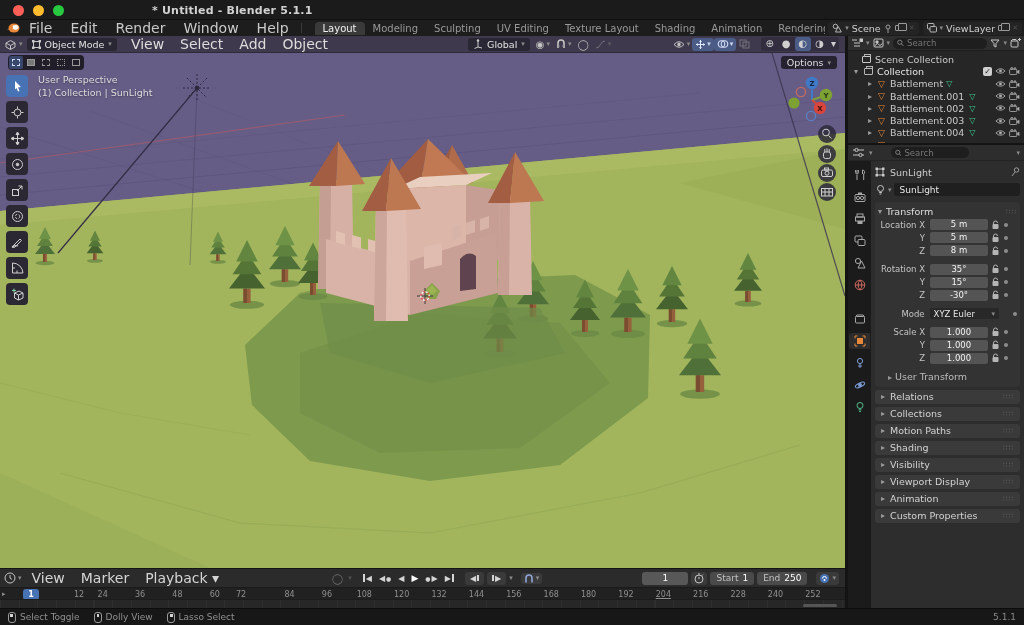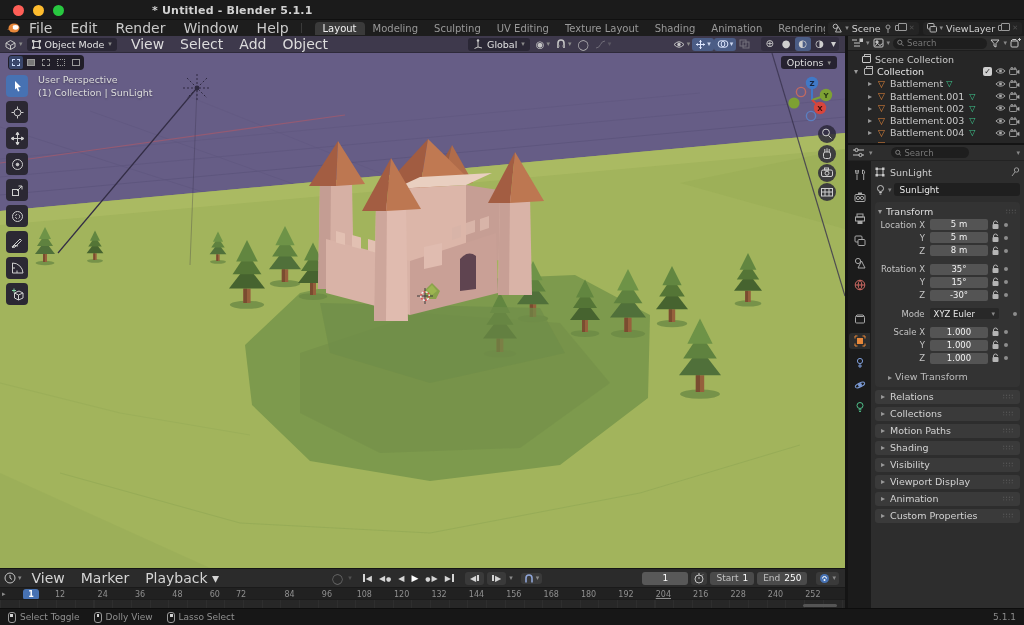--- a/index.html
+++ b/index.html
@@ -991,21 +991,21 @@
     <span class="prop-label">Z</span>
     <span class="prop-field">1.000</span>
     <svg class="icon-lock" width="9" height="10" viewBox="0 0 9 10">
                   <path d="M2.5 4 V3 a2 2 0 0 1 4 0" fill="none" stroke="#b5b5b5"></path>
                   <rect x="1.5" y="4" width="6" height="5" rx="1" fill="#b5b5b5"></rect>
                 </svg>
     <span class="prop-dot"></span>
   </div>
 </div>
           <div class="delta">
-            <span class="chev">▸</span> <span>View Transform</span>
+            <span class="chev">▸</span> <span>User Transform</span>
           </div>
         </div>
         <div id="prop-panels">
   <div class="prop-panel">
     <span class="chev">▸</span>
     <span class="panel-title">Relations</span>
     <span class="drag-dots">∷∷</span>
   </div>
 
   <div class="prop-panel">
@@ -1112,21 +1112,21 @@
               <circle cx="5.5" cy="7" r="1" fill="#fff"></circle>
             </svg>
           <span class="mini">▾</span>
         </span>
       </span>
     </div>
     <div class="tl-ruler" id="tl-ruler">
       <span style="position:absolute;left:2px;top:2px;font-size:7px;color:#8a8a8a">▸</span>
       <span class="playhead" id="playhead" style="left: 23px;">1</span>
       <span class="ph-stem" id="ph-stem" style="left: 30px;"></span>
-    <span class="tick" style="left: 60px;">12</span>
+    <span class="tick" style="left: 79px;">12</span>
         <span class="tick" style="left: 102.645px;">24</span>
         <span class="tick" style="left: 140.025px;">36</span>
         <span class="tick" style="left: 177.405px;">48</span>
         <span class="tick" style="left: 214.785px;">60</span>
         <span class="tick" style="left: 241px;">72</span>
         <span class="tick" style="left: 289.545px;">84</span>
         <span class="tick" style="left: 326.925px;">96</span>
         <span class="tick" style="left: 364.305px;">108</span>
         <span class="tick" style="left: 401.685px;">120</span>
         <span class="tick" style="left: 439.065px;">132</span>

